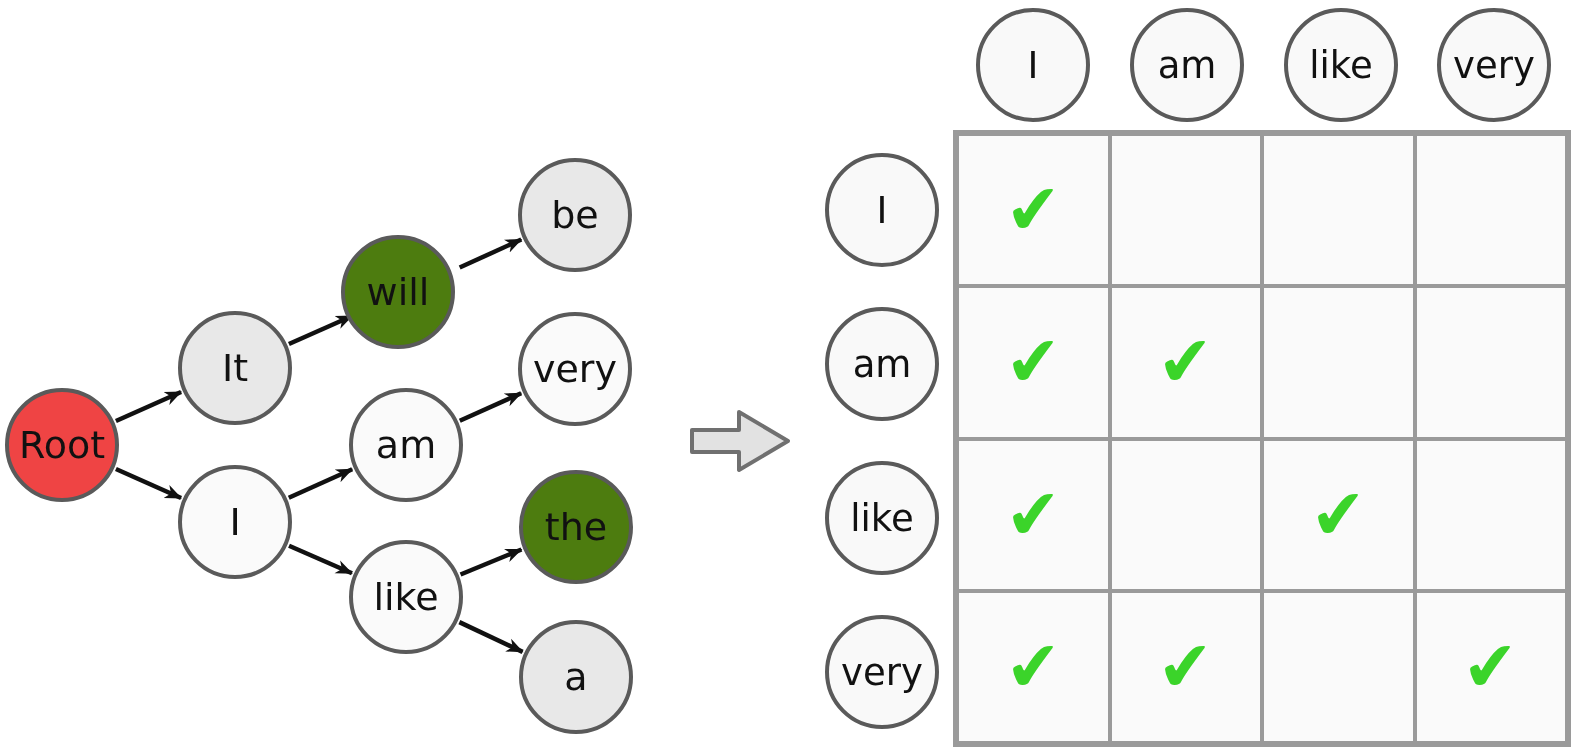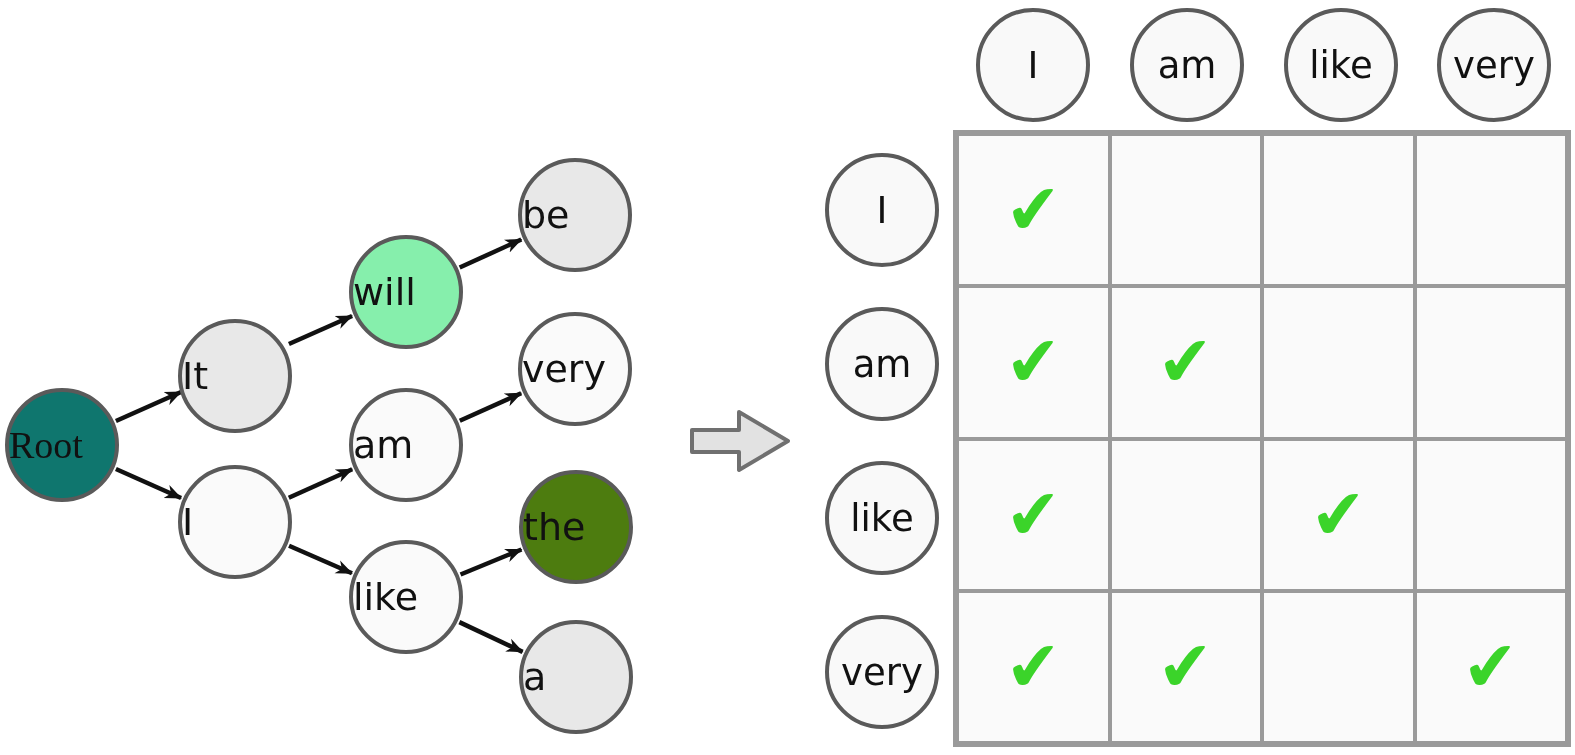--- a/index.html
+++ b/index.html
@@ -4,21 +4,21 @@
 <style>
   html,body{margin:0;padding:0;background:#ffffff;}
   #canvas{
     position:relative;width:1575px;height:755px;background:#ffffff;
     font-family:"DejaVu Sans","Liberation Sans",sans-serif;overflow:hidden;
   }
   #connector-svg{position:absolute;left:0;top:0;width:1575px;height:755px;z-index:1;}
   .tree-node{
     position:absolute;width:114px;height:114px;border-radius:50%;
     box-sizing:border-box;border:4px solid #5a5a5a;
-    display:flex;align-items:center;justify-content:flex-start;z-index:2;
+    display:flex;align-items:center;justify-content:center;z-index:2;
   }
   .tree-node.dark{background:#e8e8e8;}
   .tree-node.light{background:#fafafa;}
   .tree-node .lbl{font-size:38px;color:#111;line-height:1;white-space:nowrap;}
   .hdr-circle{
     position:absolute;box-sizing:border-box;border:4px solid #5a5a5a;border-radius:50%;
     background:#f9f9f9;display:flex;align-items:center;justify-content:center;z-index:2;
   }
   .hdr-circle .lbl{font-size:37px;color:#111;line-height:1;white-space:nowrap;}
   #grid{
@@ -54,27 +54,27 @@
         <line x1="288.7974806322473" y1="497.7754034579939" x2="352.2025193677527" y2="469.2245965420061" stroke="#111111" stroke-width="4.5" marker-end="url(#ah)"></line>
         <line x1="289.031504318843" y1="545.6980282100188" x2="351.968495681157" y2="573.3019717899812" stroke="#111111" stroke-width="4.5" marker-end="url(#ah)"></line>
         <line x1="459.80932473439645" y1="420.8017237880821" x2="521.1906752656035" y2="393.1982762119179" stroke="#111111" stroke-width="4.5" marker-end="url(#ah)"></line>
         <line x1="460.5560078100082" y1="574.5357614899966" x2="521.4439921899917" y2="549.4642385100034" stroke="#111111" stroke-width="4.5" marker-end="url(#ah)"></line>
         <line x1="459.3843034298587" y1="622.1220251434629" x2="522.6156965701414" y2="651.8779748565371" stroke="#111111" stroke-width="4.5" marker-end="url(#ah)"></line>
       </g>
     <polygon id="block-arrow" points="692,430 739,430 739,412 788,441 739,470 739,452 692,452" stroke-linejoin="round" fill="#e2e2e2" stroke="#707070" stroke-width="4"></polygon>
   </svg>
 
   <div id="tree-nodes">
-      <div class="tree-node dark" style="left: 5px; top: 388px; background: #0f766e; border-color: rgb(90, 90, 90); font-family: Liberation Serif, serif;">
+      <div class="tree-node dark" style="left: 5px; top: 388px; background: #ef4444; border-color: rgb(90, 90, 90);">
         <span class="lbl">Root</span>
       </div>
-      <div class="tree-node dark" style="left: 178px; top: 319px; background: rgb(232, 232, 232); border-color: rgb(90, 90, 90);">
+      <div class="tree-node dark" style="left: 178px; top: 311px; background: rgb(232, 232, 232); border-color: rgb(90, 90, 90);">
         <span class="lbl">It</span>
       </div>
-      <div class="tree-node dark" style="left: 349px; top: 235px; background: #86efac; border-color: rgb(90, 90, 90);">
+      <div class="tree-node dark" style="left: 341px; top: 235px; background: #4d7c0f; border-color: rgb(90, 90, 90);">
         <span class="lbl">will</span>
       </div>
       <div class="tree-node dark" style="left: 518px; top: 158px; background: rgb(232, 232, 232); border-color: rgb(90, 90, 90);">
         <span class="lbl">be</span>
       </div>
       <div class="tree-node light" style="left: 178px; top: 465px; background: rgb(250, 250, 250); border-color: rgb(90, 90, 90);">
         <span class="lbl">I</span>
       </div>
       <div class="tree-node light" style="left: 349px; top: 388px; background: rgb(250, 250, 250); border-color: rgb(90, 90, 90);">
         <span class="lbl">am</span>

